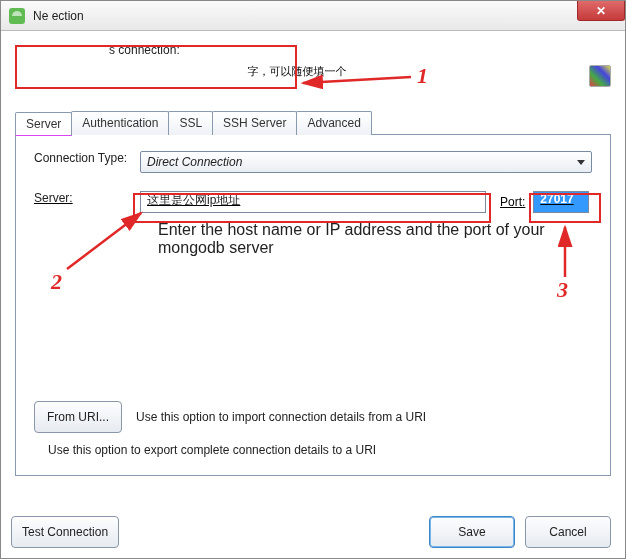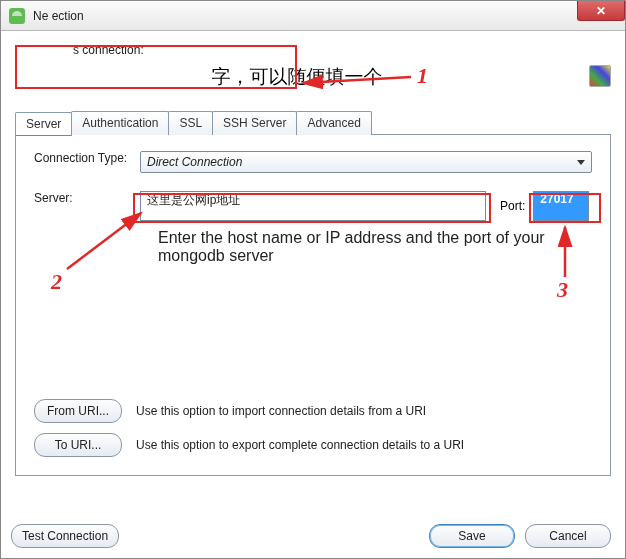--- a/index.html
+++ b/index.html
@@ -4,43 +4,43 @@
 <style>
   * { box-sizing: border-box; font-family: "Segoe UI", Tahoma, sans-serif; font-size: 12px; }
   html, body { margin:0; padding:0; }
   .wrap { width:626px; height:559px; border:1px solid #888; position:relative; background:#fff; }
   .titlebar { height:30px; background:linear-gradient(#fbfbfb,#e8e8e8); border-bottom:1px solid #bbb; display:flex; align-items:center; padding-left:8px; position:relative; }
   .titlebar .ticon { width:16px; height:16px; background:#5fbb52; border-radius:3px; margin-right:8px; position:relative; }
   .titlebar .ticon:after { content:""; position:absolute; left:3px; top:3px; width:10px; height:5px; border-radius:5px 5px 0 0; background:#fff; opacity:.6; }
   .title-text { color:#222;text-align:center; }
   .closebtn { position:absolute; right:0; top:0; width:48px; height:20px; background:linear-gradient(#e06a6a,#c53a3a); border:1px solid #a02828; border-top:none; border-radius:0 0 3px 3px; display:flex; align-items:center; justify-content:center; color:#fff; font-weight:bold; font-size:11px; }
   .content { padding:12px 14px 10px 14px; position:relative; height:calc(100% - 30px); }
-  .namelabel { position:relative; padding-left:42px; color:#222;margin-left:16px; }
+  .namelabel { position:relative; padding-left:94px; color:#222; }
   .namewrap { position:relative; margin-top:6px; display:flex; align-items:center; }
-  .nameinput { flex:1; height:26px; border:1px solid #fff; padding:0 8px; text-align:center; font-size:19px; }
+  .nameinput { flex:1; height:26px; border:1px solid #fff; padding:0 8px; text-align:center; font-size:11px; }
   .redbox { position:absolute; border:2px solid #e02828; pointer-events:none; }
   .rb-name { left:14px; top:44px; width:282px; height:44px; z-index:5; }
   .colorbtn { width:22px; height:22px; margin-left:10px; background:linear-gradient(45deg,#d44,#4a4,#44d,#dd4); border-radius:2px; border:1px solid #aaa; }
   .tabs { margin-top:22px; display:flex; position:relative; z-index:2; }
   .tab { border:1px solid #8a9aae; border-bottom:none; padding:4px 10px; background:linear-gradient(#fff,#eef2f6); margin-right:-1px; border-radius:2px 2px 0 0; color:#333; }
   .tab.active { background:#fff; border-bottom:1px solid #d946ef; position:relative; top:1px; }
   .panel { border:1px solid #8a9aae; padding:16px 18px 18px 18px; margin-top:-1px; height:342px; position:relative; background:#fff; }
   .row { display:flex; align-items:flex-start; margin-bottom:18px; }
   .lbl { width:106px; color:#222; }
   .select { flex:1; height:22px; border:1px solid #7a8aa0; background:linear-gradient(#fff,#e9eef4); border-radius:2px; padding:0 22px 0 6px; display:flex; align-items:center; position:relative; color:#222;font-style:italic; }
   .select:after { content:""; position:absolute; right:6px; top:8px; border-left:4px solid transparent; border-right:4px solid transparent; border-top:5px solid #333; }
   .hostrow { display:flex; align-items:center; }
-  .textinput { height:30px; border:1px solid #7a8aa0; padding:0 6px; background:#fff; color:#222; }
+  .textinput { height:22px; border:1px solid #7a8aa0; padding:0 6px; background:#fff; color:#222; }
   .hostinput { width:346px; }
   .portlbl { margin:0 8px 0 14px; }
   .portinput { width:56px; background:#3399ff; color:#fff; text-align:left; font-weight:bold; }
   .hint { margin-left:124px; margin-top:8px; color:#222; font-size:16px; }
   .rb-server { left:132px; top:192px; width:358px; height:30px; z-index:5; }
   .rb-port { left:528px; top:192px; width:72px; height:30px; z-index:5; }
-  .btn { height:24px; border:1px solid #8a97a8; background:linear-gradient(#fdfdfe,#e6ebf1); border-radius:11px; padding:0 12px; display:inline-flex; align-items:center; color:#222; min-width:74px; justify-content:center; }
+  .btn { height:32px; border:1px solid #8a97a8; background:linear-gradient(#fdfdfe,#e6ebf1); border-radius:4px; padding:0 12px; display:inline-flex; align-items:center; color:#222; min-width:74px; justify-content:center; }
   .uriblk { position:absolute; left:18px; bottom:18px; right:18px; }
   .urirow { display:flex; align-items:center; margin-top:10px; }
   .urirow .btn { width:88px; min-width:88px; }
   .uritext { margin-left:14px; color:#222; }
   .footer { position:absolute; left:0; right:14px; bottom:10px; display:flex; align-items:center; }
   .footer .spacer { flex:1; }
   .footer .btn { width:86px; margin-left:10px; }
   .footer .save { border-color:#3d87c8; box-shadow:0 0 0 1px #7ab5e8 inset; }
   svg.anno { position:absolute; left:0; top:0; width:626px; height:559px; pointer-events:none; z-index:6; }
   .num { position:absolute; color:#e02828; font-size:22px; font-style:italic; font-weight:bold; font-family:"Times New Roman", serif; pointer-events:none; z-index:7; }
@@ -76,37 +76,36 @@
     </div>
 
     <div class="panel">
       <div class="row">
         <div class="lbl">Connection Type:</div>
         <div class="select">
           <span>Direct Connection</span>
         </div>
       </div>
 
-      <div class="row" style="margin-bottom:0;">
+      <div class="row" style="margin-bottom:0;text-decoration:underline;">
         <div class="lbl">Server:</div>
         <div class="hostrow">
           <div class="textinput hostinput">这里是公网ip地址</div>
           <span class="portlbl">Port:</span>
           <div class="textinput portinput">27017</div>
         </div>
       </div>
       <div class="hint">Enter the host name or IP address and the port of your mongodb server</div>
 
       <div class="uriblk">
         <div class="urirow">
           <div class="btn">From URI...</div>
           <div class="uritext">Use this option to import connection details from a URI</div>
         </div>
         <div class="urirow">
-          <div class="btn">To URI...</div>
           <div class="uritext">Use this option to export complete connection details to a URI</div>
         </div>
       </div>
     </div>
 
     <div class="footer">
       <div class="btn" style="width:auto;padding:0 10px;">Test Connection</div>
       <div class="spacer"></div>
       <div class="btn save">Save</div>
       <div class="btn">Cancel</div>

